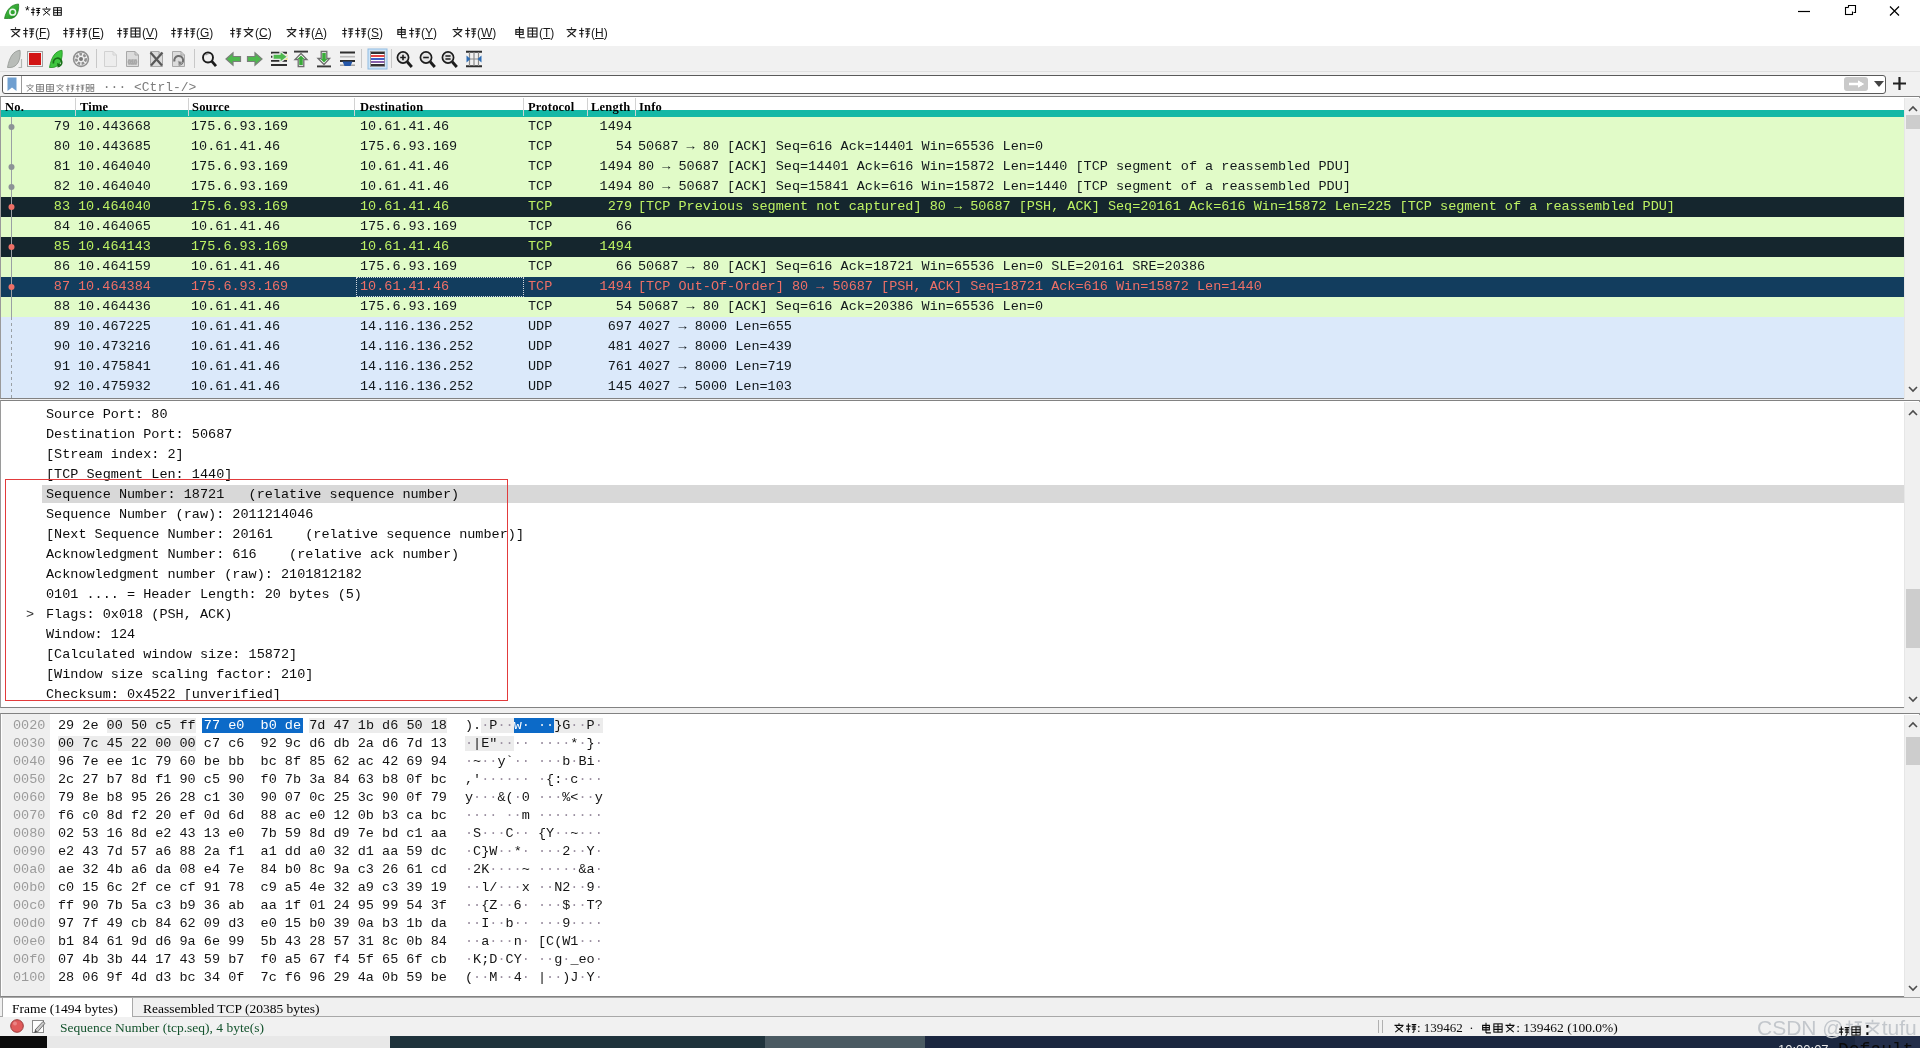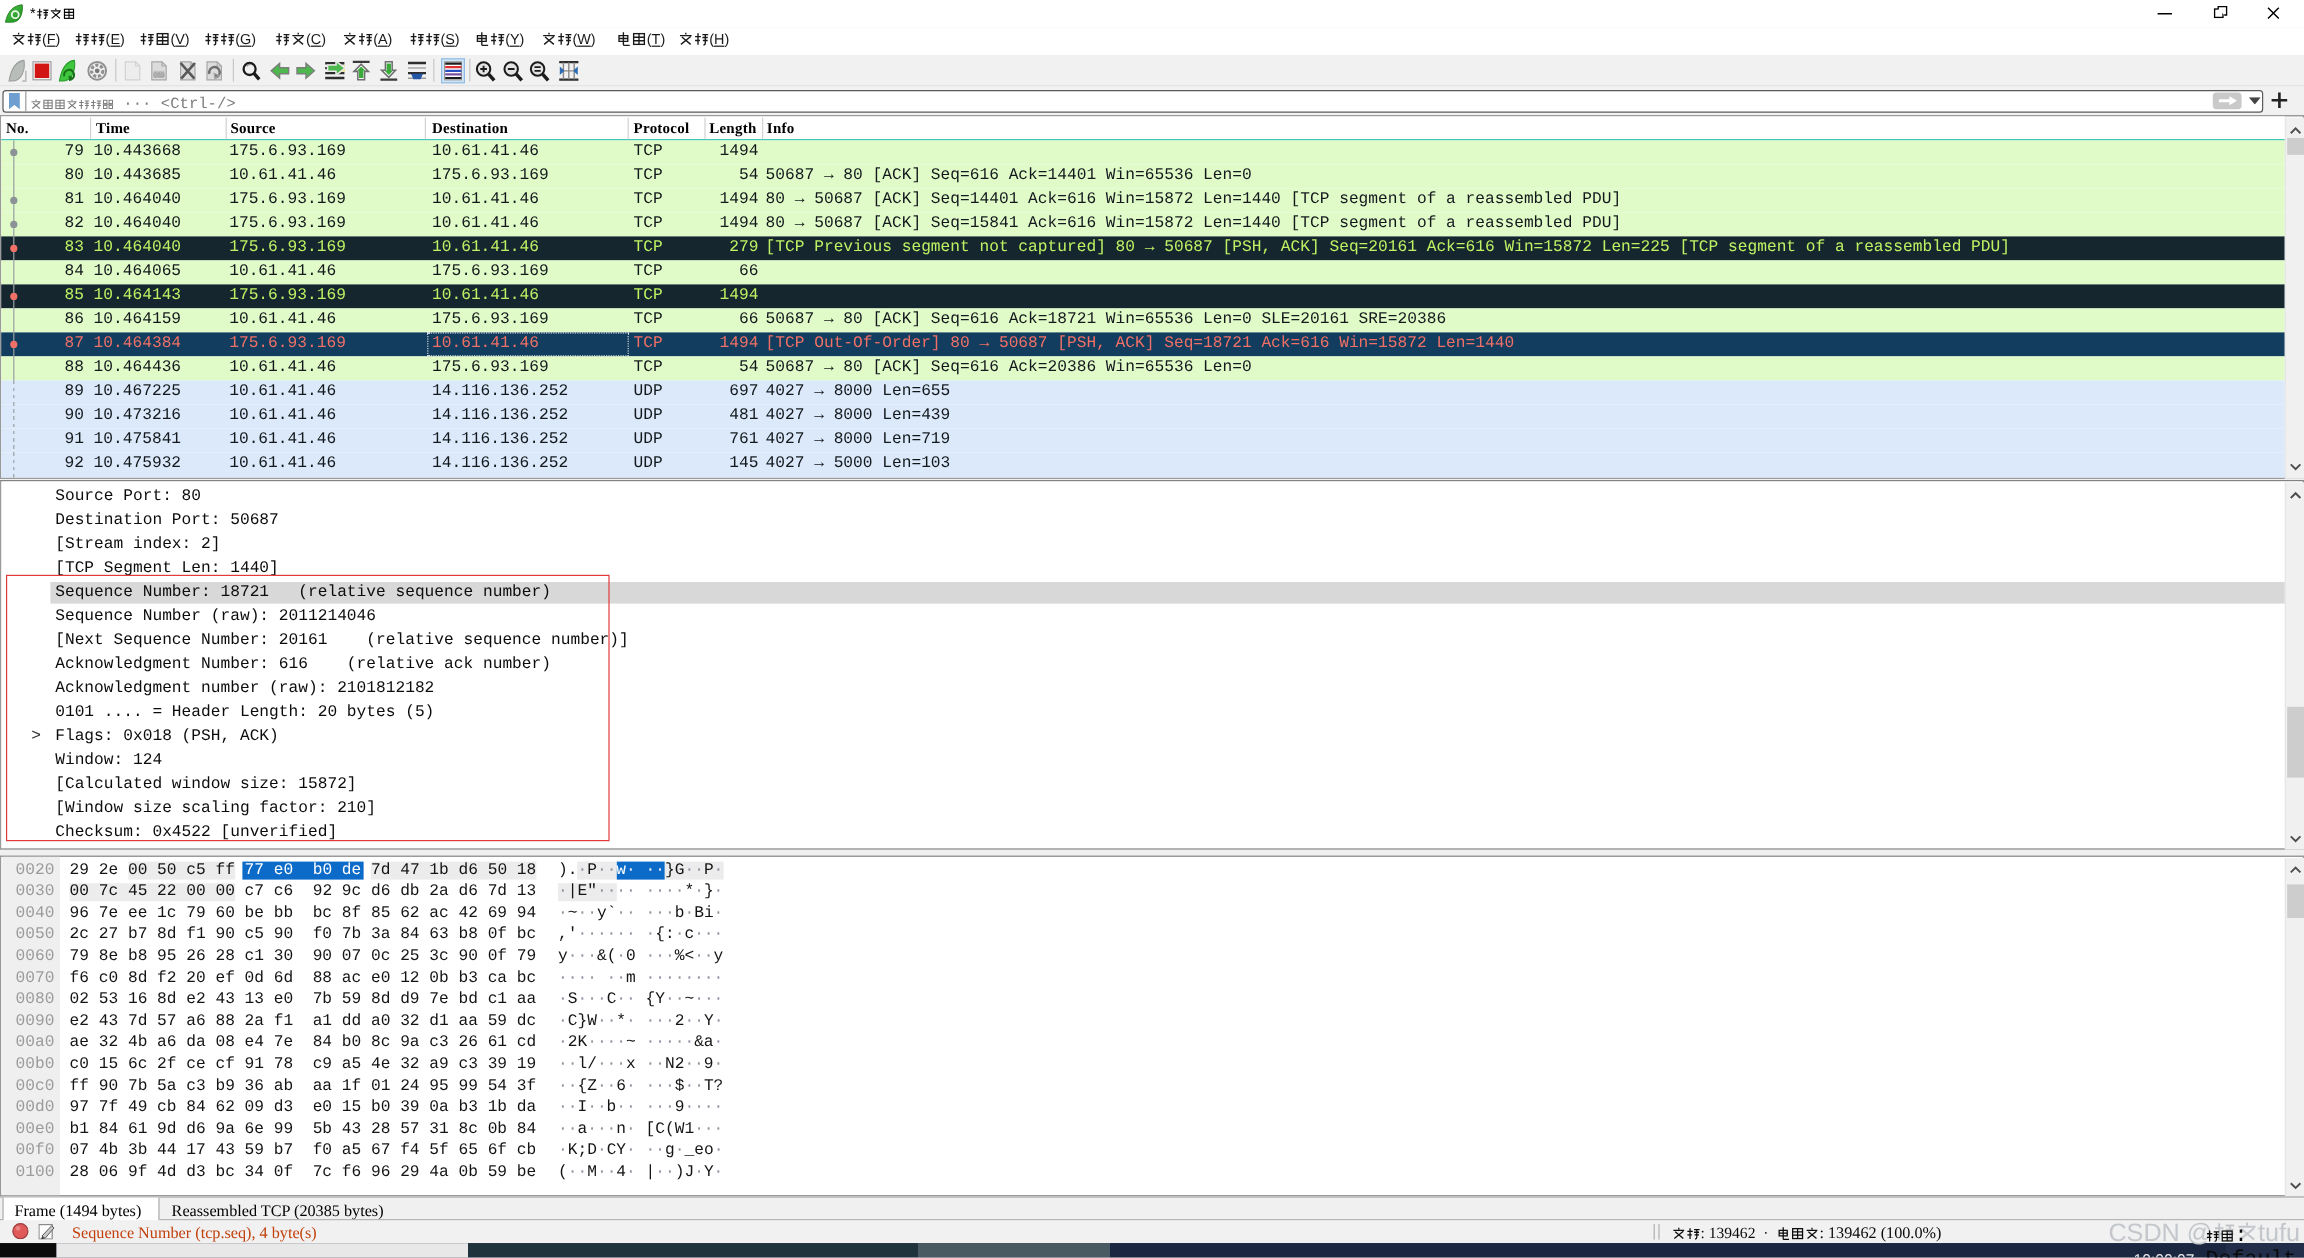--- a/index.html
+++ b/index.html
@@ -14,21 +14,21 @@
 .cjk{display:inline-block;vertical-align:-2px;color:inherit}
 .c10{width:10px;height:10px}.c11{width:11px;height:11px}.c12{width:12px;height:12px}.c13{width:13px;height:13px}
 
 #tbar{left:0;top:46px;width:1920px;height:26px;background:#f1f1f1;border-bottom:1px solid #e0e0e0}
 .tsep{position:absolute;top:3px;width:1px;height:19px;background:#c8c8c8}
 
 #fbar{left:0;top:72px;width:1920px;height:24px;background:#f1f1f1}
 #finput{position:absolute;left:2px;top:3px;width:1884px;height:19px;background:#fff;border:1px solid #5a5a5a;border-radius:3px}
 
 #list{left:0;top:96px;width:1920px;height:303px;background:#fff;border:1px solid #828282;border-left-color:#9a9a9a;border-right-color:#9a9a9a}
-#lhead{position:absolute;left:0;top:0;width:1903px;height:20px;background:#fff;border-bottom:1px solid #14b8a6}
+#lhead{position:absolute;left:0;top:0;width:1903px;height:20px;background:#fff;border-bottom:7px solid #14b8a6}
 #lhead span{position:absolute;top:0;height:20px;line-height:21px;font-family:"Liberation Serif",serif;font-size:12.5px;font-weight:bold;color:#000;letter-spacing:0.2px}
 .hd{position:absolute;top:1px;width:1px;height:18px;background:#d2d2d2}
 .row{position:absolute;left:0;width:1903px;height:20px;line-height:20px;font-family:"Liberation Mono",monospace;font-size:13.5px;white-space:pre;color:#12181c}
 .row span{position:absolute;top:0;height:20px}
 .no{left:0;width:69px;text-align:right}
 .tm{left:77px}.src{left:190px}.dst{left:359px}.pr{left:527px}
 .ln{left:555px;width:76px;text-align:right}
 .in{left:637px}
 .g{background:#e1fbc8}
 .u{background:#dbe9fa}
@@ -454,21 +454,21 @@
 <div class="abs" id="status">
 <svg class="abs" style="left:10px;top:2px" width="14" height="14" viewBox="0 0 14 14">
       <circle cx="7" cy="7" r="6.3" fill="#e05a5a" stroke="#9a3a3a"></circle>
       <circle cx="5" cy="4.6" r="2" fill="#ea8585"></circle>
     </svg>
 <svg class="abs" style="left:32px;top:2px" width="14" height="14" viewBox="0 0 14 14">
       <rect x="0.5" y="1.5" width="11" height="12" fill="#fdfdfd" stroke="#8a8a8a"></rect>
       <path d="M3 11L11 2.5l2 1.8L5.5 13z" fill="#c9c9c9" stroke="#555" stroke-width="0.8"></path>
       <path d="M3 11l-.7 3 3-1z" fill="#444"></path>
     </svg>
-<span class="abs" style="left:60px;top:3px;font-family:'Liberation Serif',serif;font-size:13.5px;color:#c2410c">Sequence Number (tcp.seq), 4 byte(s)</span>
+<span class="abs" style="left:60px;top:3px;font-family:'Liberation Serif',serif;font-size:13.5px;color:#14532d">Sequence Number (tcp.seq), 4 byte(s)</span>
 <div class="abs" style="left:1378px;top:3px;width:1px;height:13px;background:#b0b0b0"></div>
 <div class="abs" style="left:1382px;top:3px;width:1px;height:13px;background:#b0b0b0"></div>
 <span class="abs" style="left:1393px;top:3px;font-size:12px;color:#0a0a0a;z-index:2"><svg class="cjk c12" viewBox="0 0 16 16">
         <use href="#k2"></use>
       </svg><svg class="cjk c12" viewBox="0 0 16 16">
         <use href="#k3"></use>
       </svg><span style="font-family:'Liberation Serif',serif;font-size:13px">: 139462&nbsp; ·&nbsp; </span><svg class="cjk c12" viewBox="0 0 16 16">
         <use href="#k5"></use>
       </svg><svg class="cjk c12" viewBox="0 0 16 16">
         <use href="#k1"></use>

